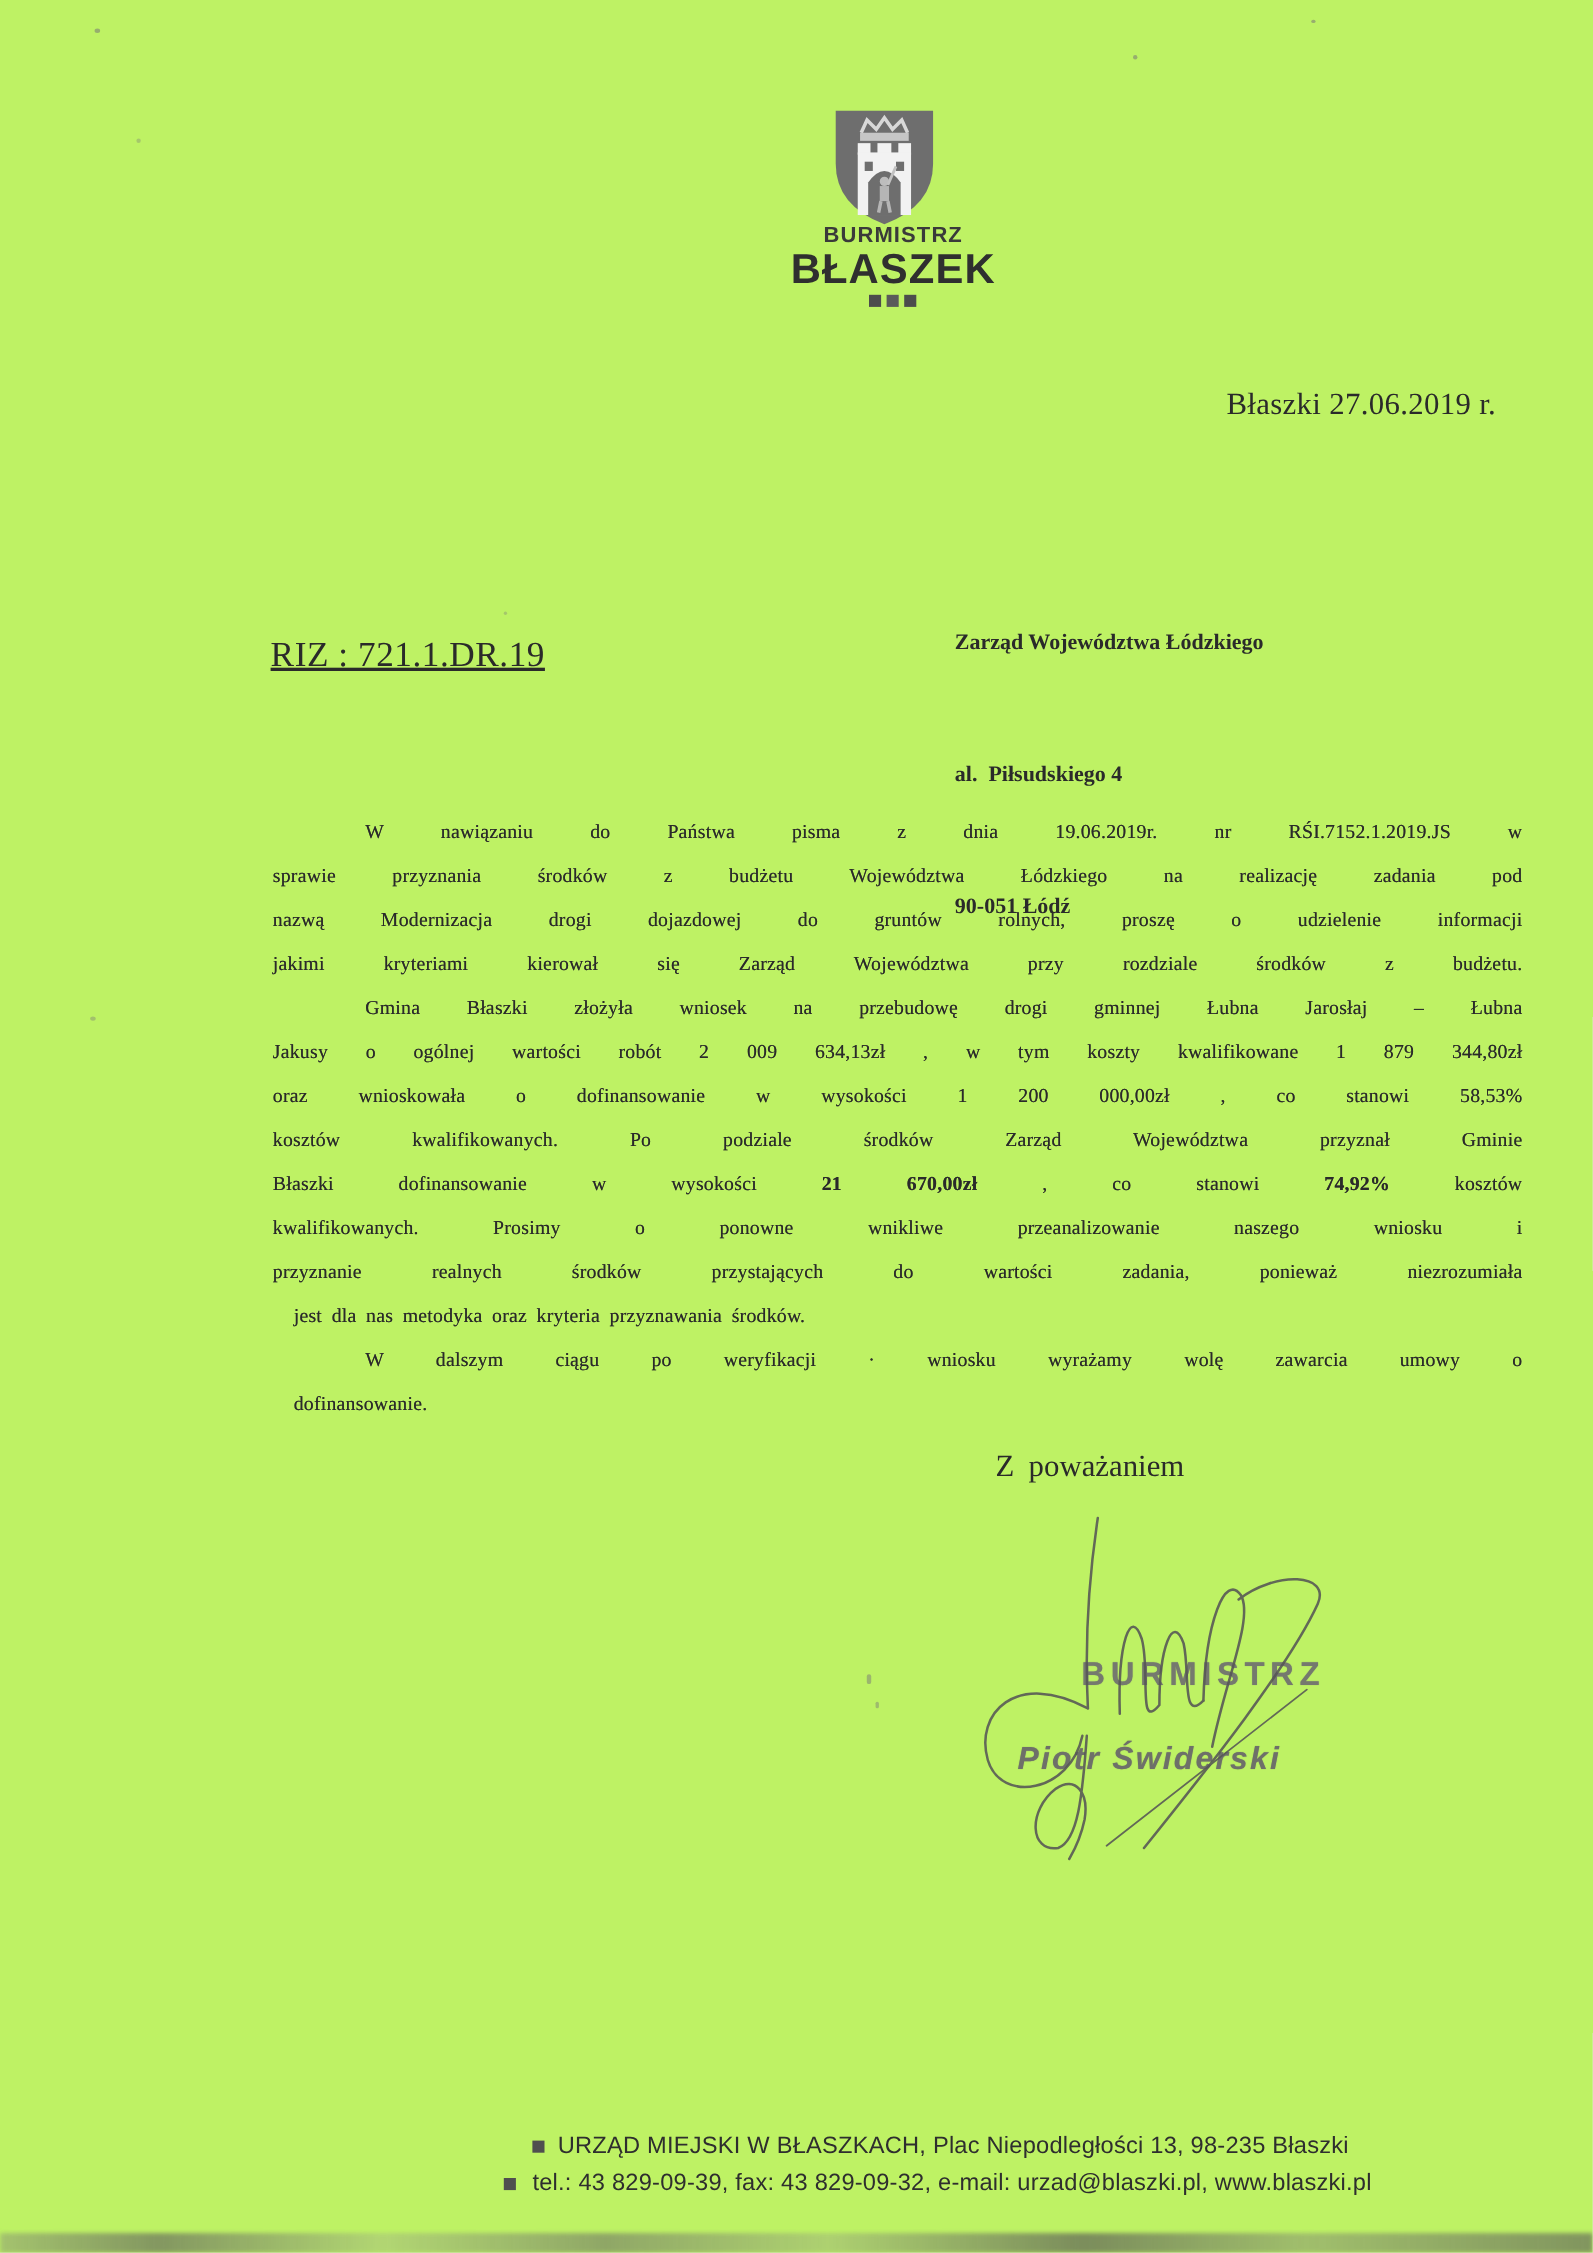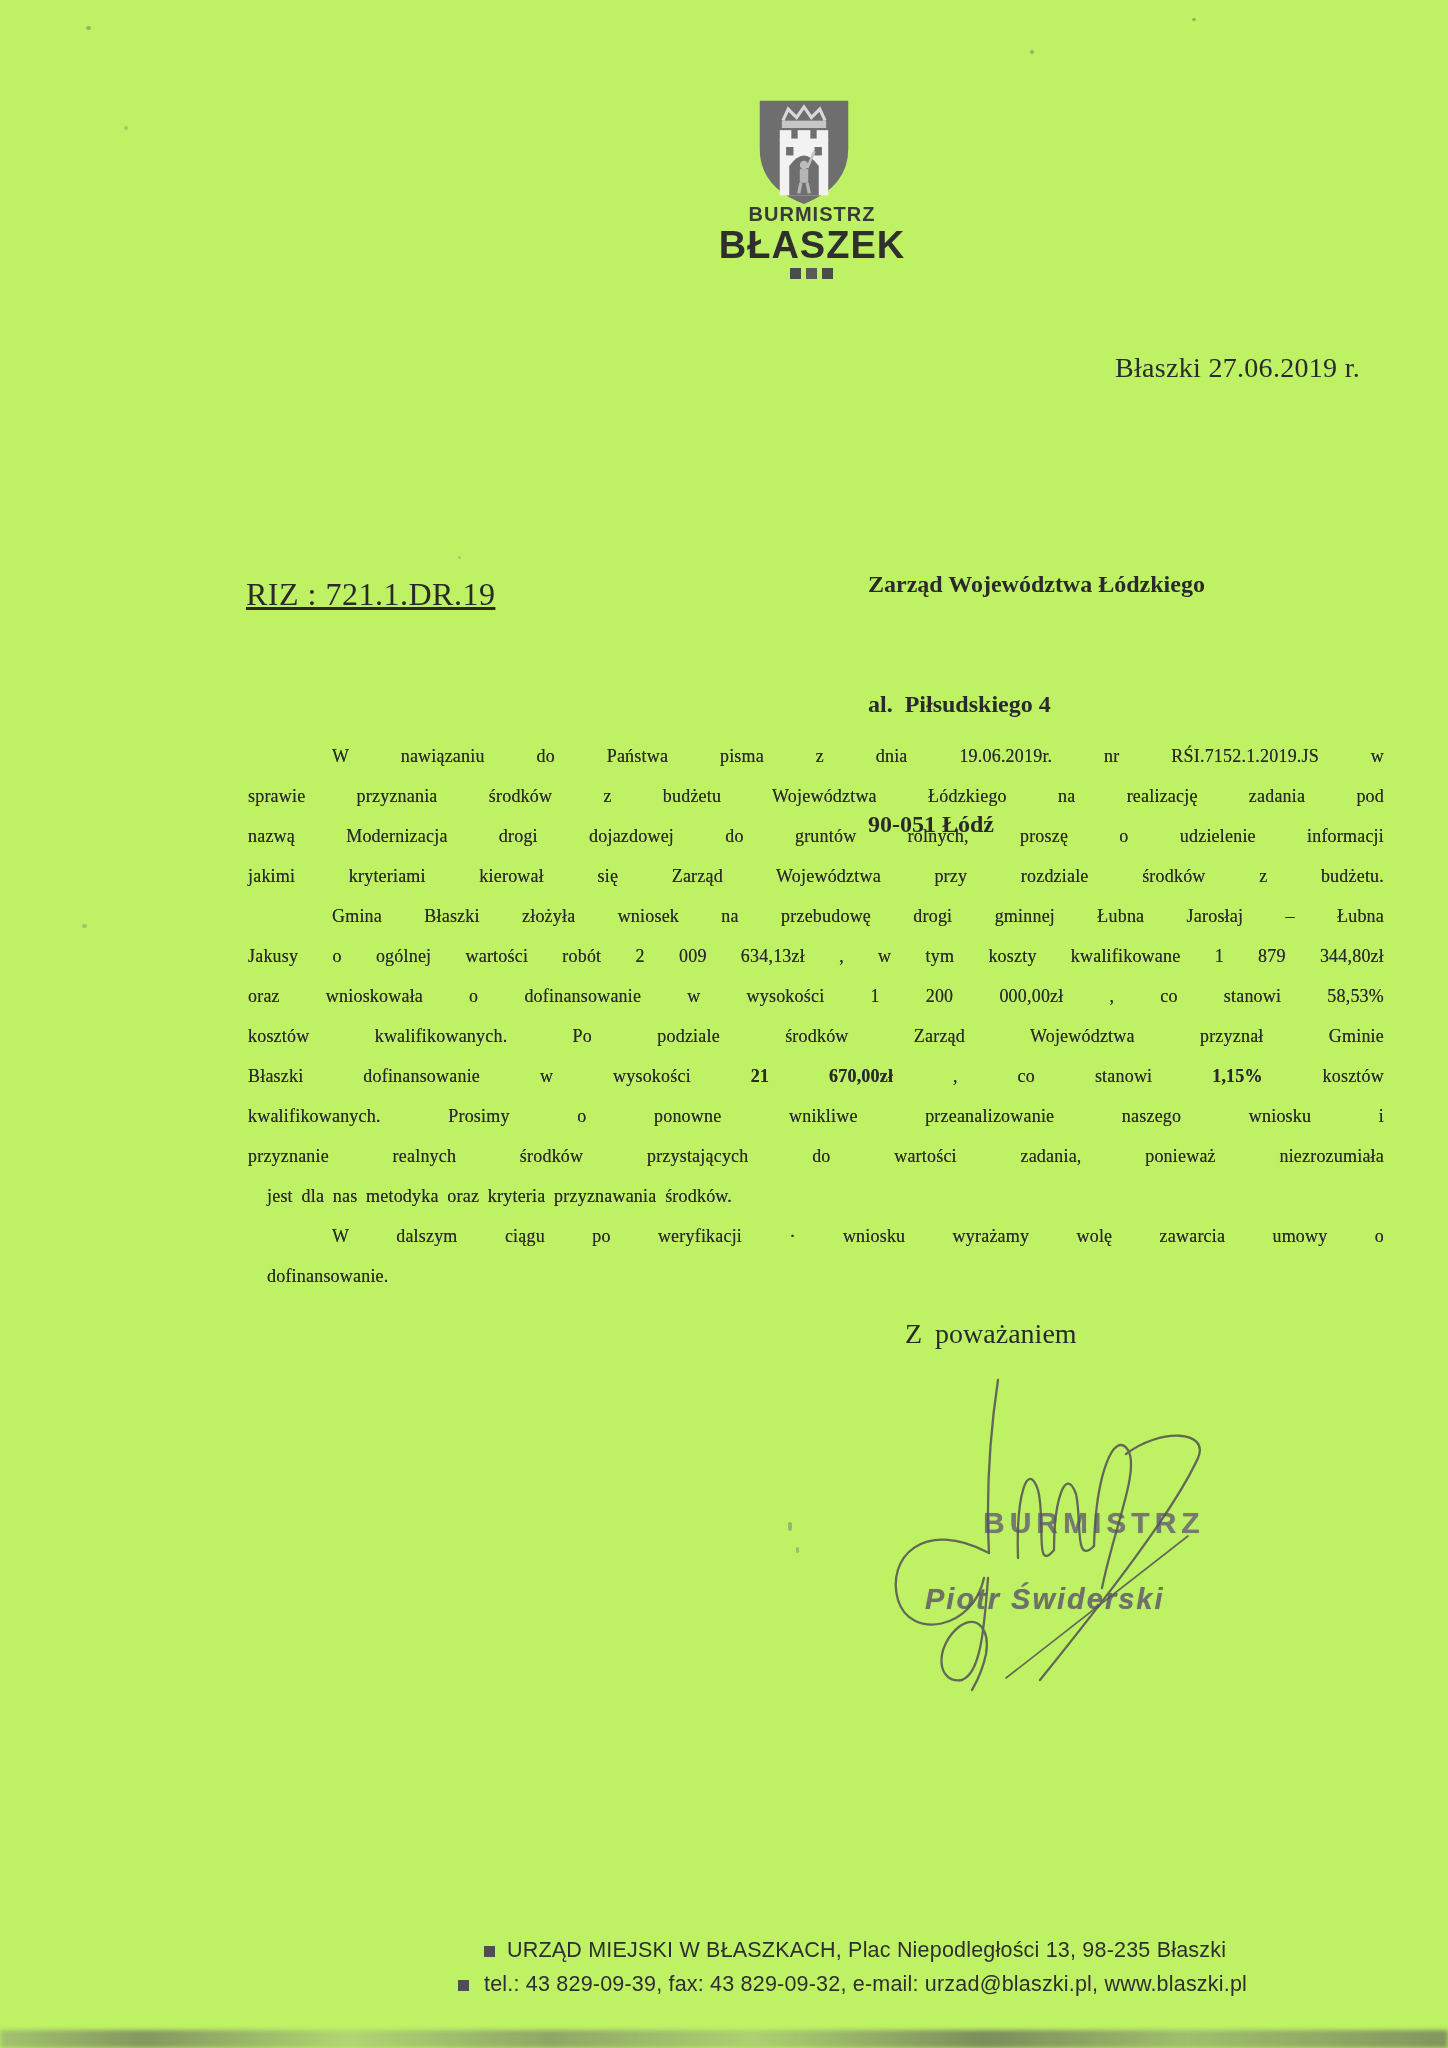--- a/index.html
+++ b/index.html
@@ -24,21 +24,21 @@
     position:absolute;left:712px;top:224px;width:200px;
     text-align:center;
     font-family:"Liberation Sans", sans-serif;
     font-weight:bold;font-size:38px;letter-spacing:1px;color:#2f2f2f;
   }
   .sq-row{position:absolute;left:790px;top:268px;width:60px;display:flex;gap:5px;}
   .sq{width:11px;height:11px;background:#4c4c4c;}
   .sq.mid{background:#5a5a5a;}
   
   .date-line{position:absolute;left:1115px;top:352px;font-size:28px;letter-spacing:.3px;}
-  .recipient{position:absolute;left:868px;top:484px;font-size:24px;font-weight:bold;line-height:40px;white-space:pre;}
+  .recipient{position:absolute;left:868px;top:484px;font-size:20px;font-weight:bold;line-height:40px;white-space:pre;}
   .reference{position:absolute;left:246px;top:576px;font-size:32px;letter-spacing:.5px;text-decoration:underline;}
   
   .bodytext{
     position:absolute;left:248px;top:736px;width:1136px;
     font-size:18px;line-height:40px;letter-spacing:.2px;
     text-shadow:0 0 .4px rgba(45,45,45,.75);
   }
   .bline{height:40px;text-align:justify;text-align-last:justify;}
   .grp.ind .bline:first-child{text-indent:84px;}
   .grp.endleft .bline:last-child{text-align-last:left;word-spacing:4px;margin-left:19px;}
@@ -128,21 +128,21 @@
         <div class="bline">sprawie przyznania środków z budżetu Województwa Łódzkiego na realizację zadania pod</div>
         <div class="bline">nazwą Modernizacja drogi dojazdowej do gruntów rolnych, proszę o udzielenie informacji</div>
         <div class="bline">jakimi kryteriami kierował się Zarząd Województwa przy rozdziale środków z budżetu.</div>
       </div>
     <div class="grp ind">
         <div class="bline">Gmina Błaszki złożyła wniosek na przebudowę drogi gminnej Łubna Jarosłaj – Łubna</div>
         <div class="bline">Jakusy o ogólnej wartości robót 2 009 634,13zł , w tym koszty kwalifikowane 1 879 344,80zł</div>
         <div class="bline">oraz wnioskowała o dofinansowanie w wysokości 1 200 000,00zł , co stanowi 58,53%</div>
         <div class="bline">kosztów kwalifikowanych. Po podziale środków Zarząd Województwa przyznał Gminie</div>
       </div>
-    <div class="bline"><span>Błaszki dofinansowanie w wysokości </span><b>21 670,00zł</b><span> , co stanowi </span><b>1,15%</b><span> kosztów</span></div>
+    <div class="bline"><span>Błaszki dofinansowanie w wysokości </span><b>21 670,00zł</b><span> , co stanowi </span><b>74,92%</b><span> kosztów</span></div>
     <div class="grp endleft">
         <div class="bline">kwalifikowanych. Prosimy o ponowne wnikliwe przeanalizowanie naszego wniosku i</div>
         <div class="bline">przyznanie realnych środków przystających do wartości zadania, ponieważ niezrozumiała</div>
         <div class="bline">jest dla nas metodyka oraz kryteria przyznawania środków.</div>
       </div>
     <div class="grp ind endleft">
         <div class="bline">W dalszym ciągu po weryfikacji · wniosku wyrażamy wolę zawarcia umowy o</div>
         <div class="bline">dofinansowanie.</div>
       </div>
   </div>

